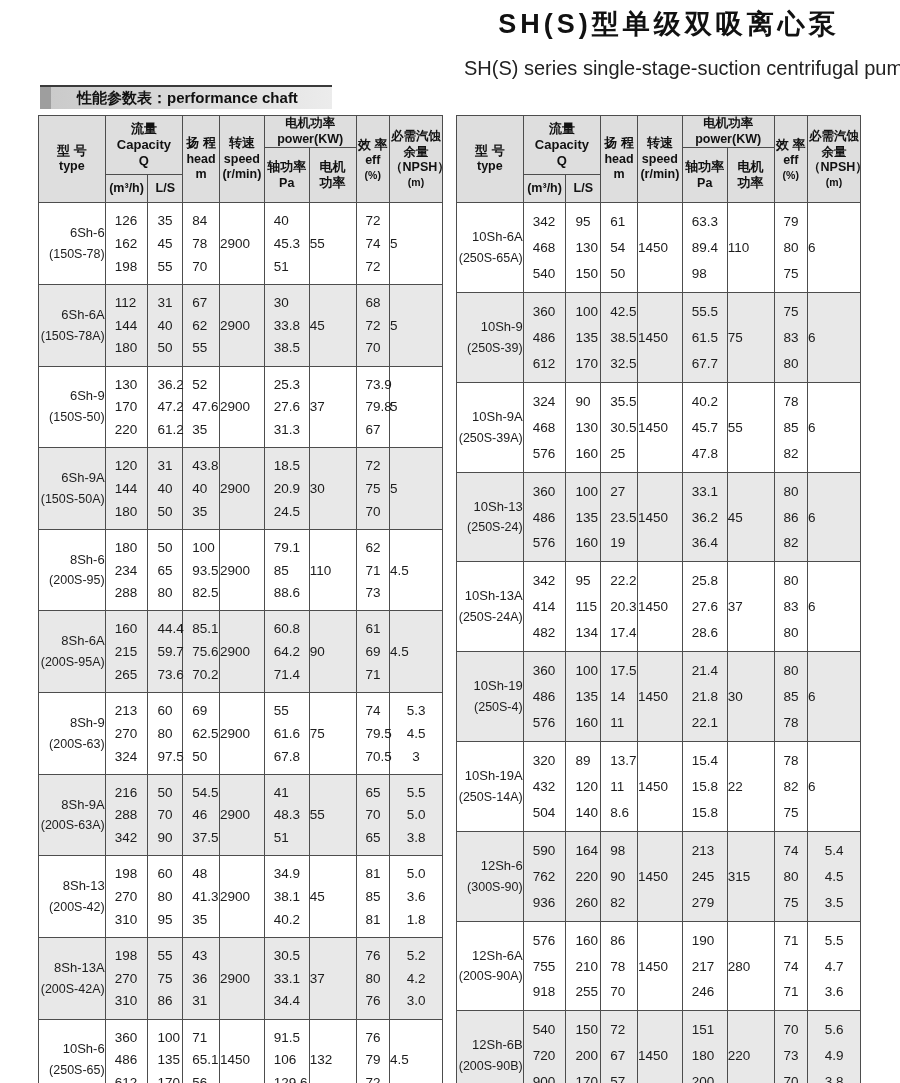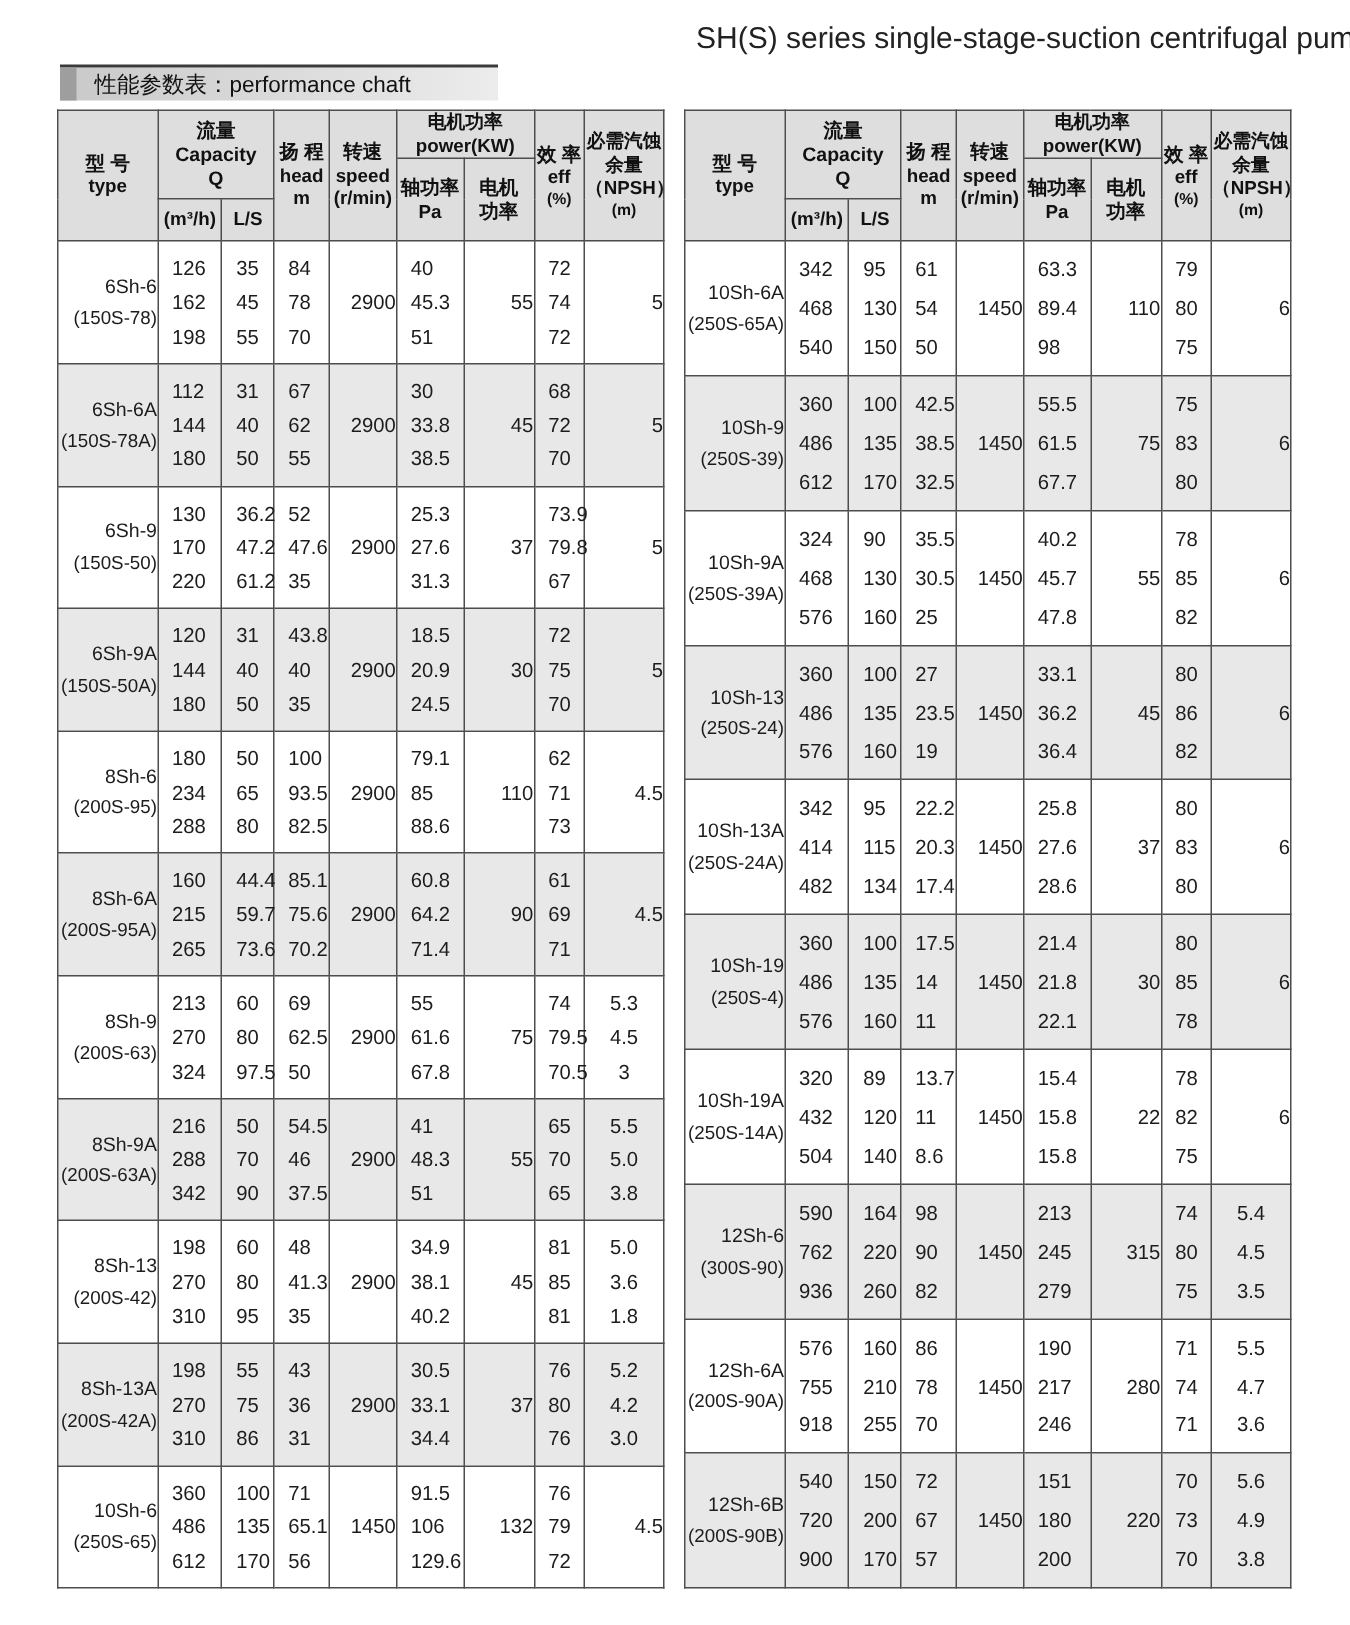--- a/index.html
+++ b/index.html
@@ -36,22 +36,22 @@
     display: flex; align-items: center;
     border-top: 2px solid #3a3a3a;
   }
   .section-edge {
     width: 11px; height: 100%;
     background: #9e9e9e;
     flex: 0 0 11px;
   }
   .section-label {
     font-size: 15px;
-    font-weight: normal;
-    padding-left: 12px;
+    font-weight: bold;
+    padding-left: 26px;
     white-space: nowrap;
     color: #111;
   }
   .tables-wrap {
     display: flex;
     margin: 0 38px;
     gap: 13px;
   }
   table.perf {
     border-collapse: collapse;
@@ -73,37 +73,38 @@
     color: #111;
   }
   thead tr.h1 { height: 28px; }
   thead tr.h2 { height: 27px; }
   thead tr.h3 { height: 28px; }
   .small { font-size: 10.5px; font-weight: 600; }
   .hdr-sub { font-size: 12.5px; }
   tbody td { font-size: 13.5px; }
   td.c-type { text-align: right; font-size: 13px; line-height: 1.6; }
   td.c-type .code { font-size: 12.5px; }
-  td.c-center { text-align: right; }
+  td.c-center { text-align: left; }
   .vstack {
     display: flex; flex-direction: column;
     justify-content: space-evenly;
     padding-left: 9px;
     align-items: flex-start;
   }
   .vstack.center { padding-left: 0; align-items: center; }
   .tbl-left tbody .vstack { height: 76px; }
   .tbl-right tbody .vstack { height: 88.8px; }
   tbody tr.alt td { background: #e8e8e8; }
   tbody tr td { background: #ffffff; }
 </style>
 </head>
 <body>
 
 <div class="titles">
+  <div class="title-zh">SH(S)型单级双吸离心泵</div>
   <div class="title-en">SH(S) series single-stage-suction centrifugal pump</div>
 </div>
 
 <div class="section-bar">
   <div class="section-edge"></div>
   <div class="section-label">性能参数表：performance chaft</div>
 </div>
 
 <div class="tables-wrap">
 

